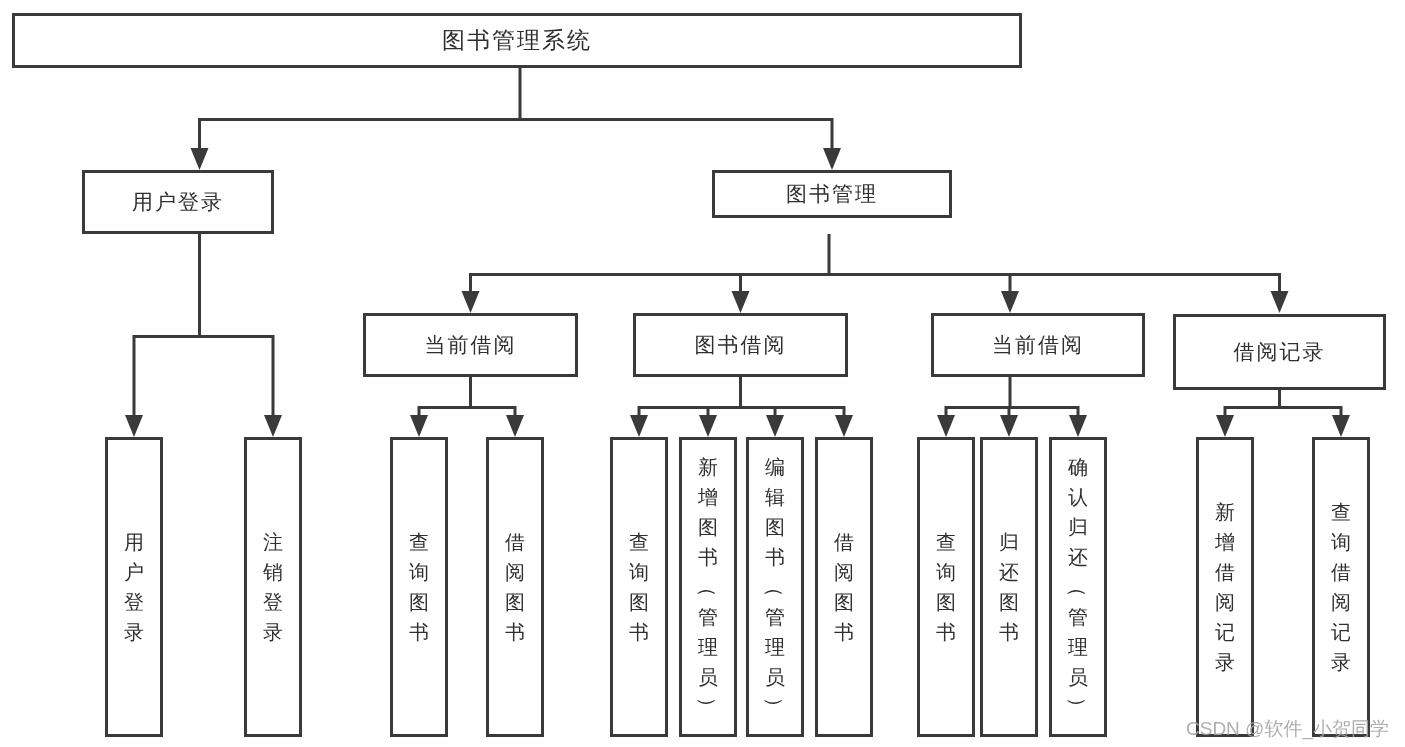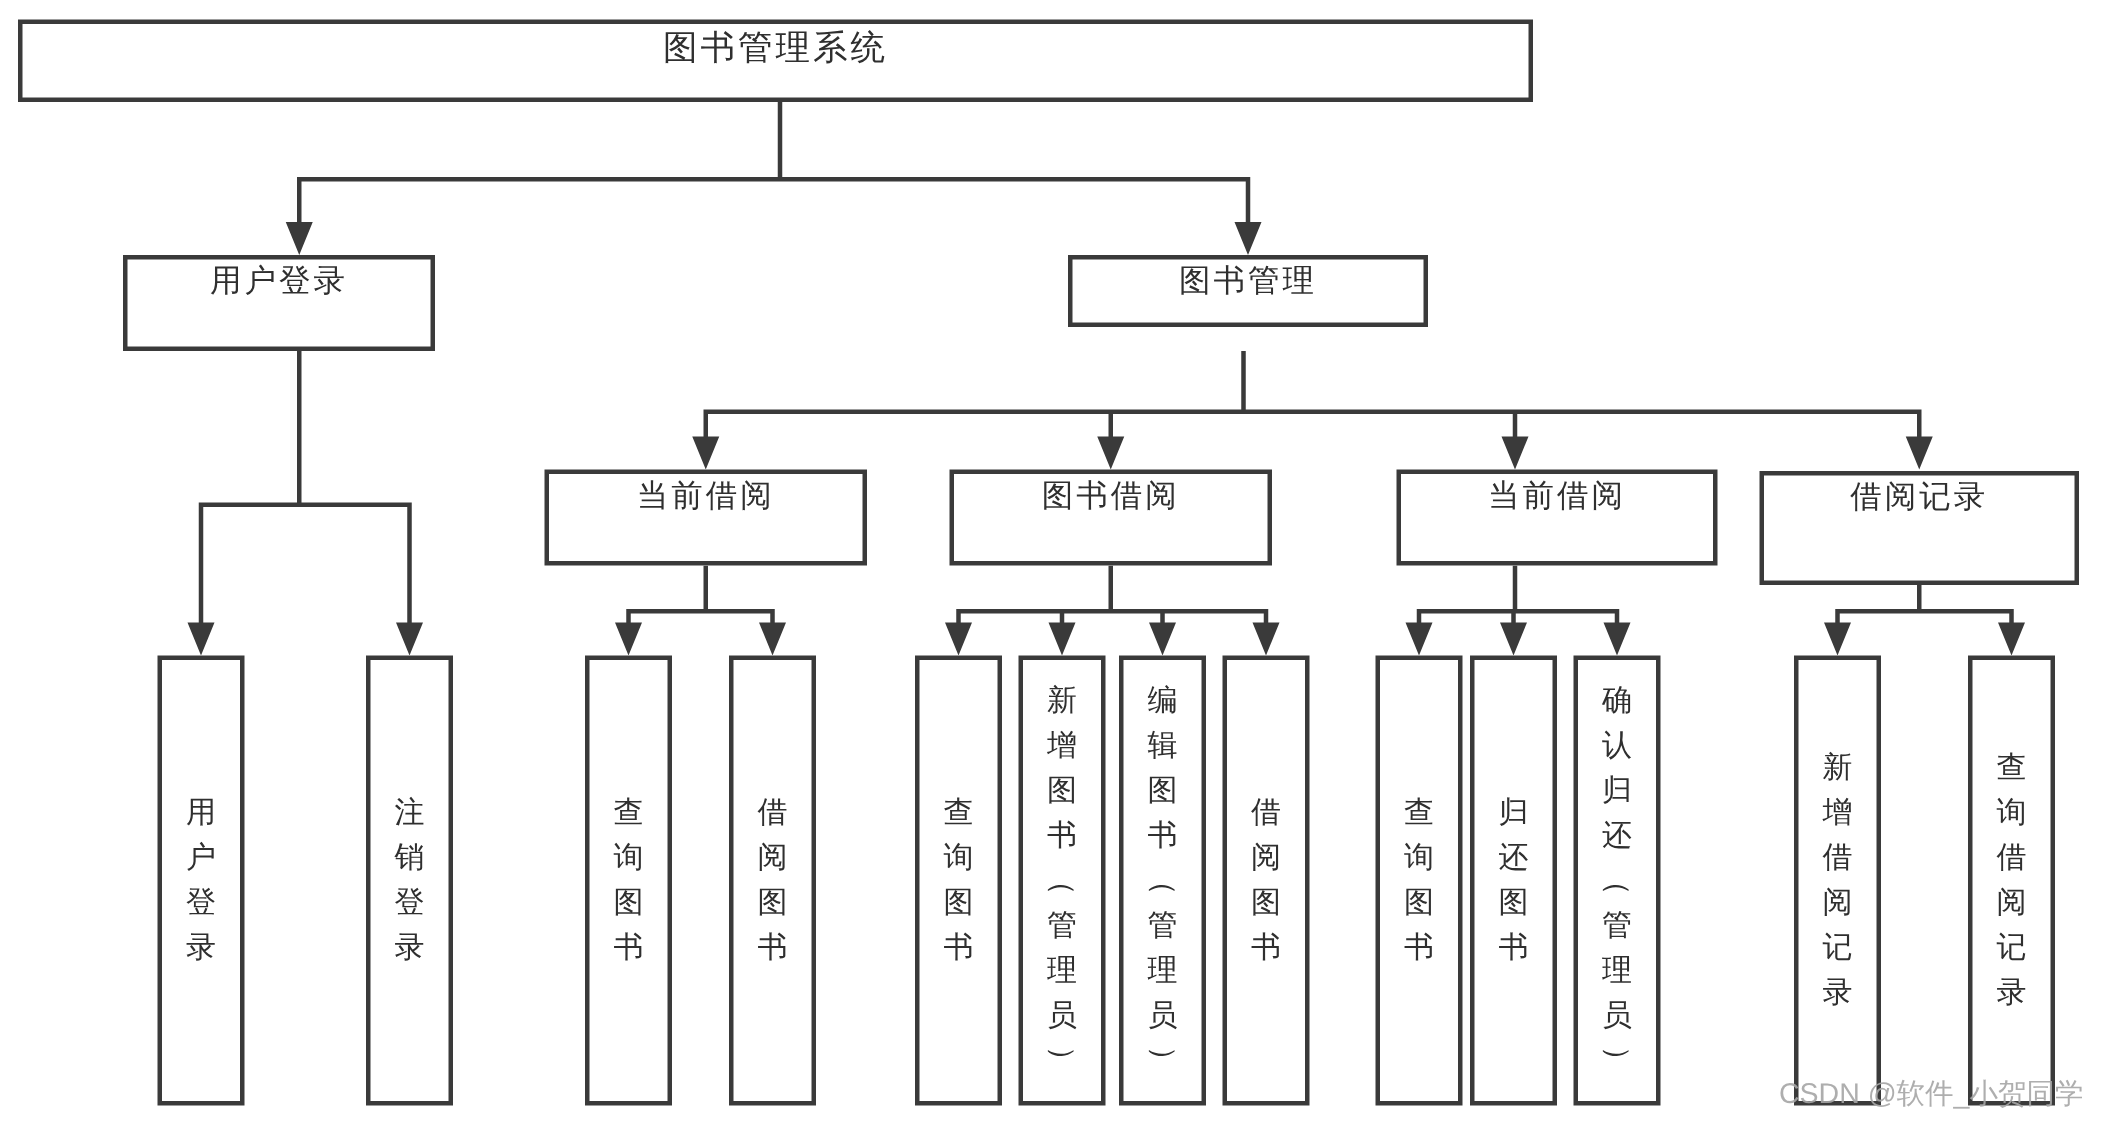--- a/index.html
+++ b/index.html
@@ -22,21 +22,21 @@
     left: 0; top: 0;
     width: 1405px; height: 747px;
     pointer-events: none;
   }
   .hbox {
     position: absolute;
     box-sizing: border-box;
     border: 3px solid var(--line);
     background: #fff;
     display: flex;
-    align-items: flex-start;
+    align-items: center;
     justify-content: center;
     font-size: 21px;
     letter-spacing: 2px;
     color: var(--text);
     white-space: nowrap;
   }
   .root-box { font-size: 23px; }
   .vbox {
     position: absolute;
     box-sizing: border-box;
@@ -107,21 +107,21 @@
              M1000 415 H1018 L1009 437 Z
              M1069 415 H1087 L1078 437 Z
              M1216 415 H1234 L1225 437 Z
              M1332 415 H1350 L1341 437 Z"></path>
   </svg>
 
   <div class="hbox root-box" style="left:12px; top:13px; width:1010px; height:55px;">
     <span>图书管理系统</span>
   </div>
 
-  <div class="hbox" style="left:82px; top:170px; width:208px; height:64px;">
+  <div class="hbox" style="left:82px; top:170px; width:192px; height:64px;">
     <span>用户登录</span>
   </div>
   <div class="hbox" style="left:712px; top:170px; width:240px; height:48px;">
     <span>图书管理</span>
   </div>
 
   <div class="hbox" style="left:363px; top:313px; width:215px; height:64px;">
     <span>当前借阅</span>
   </div>
   <div class="hbox" style="left:633px; top:313px; width:215px; height:64px;">

